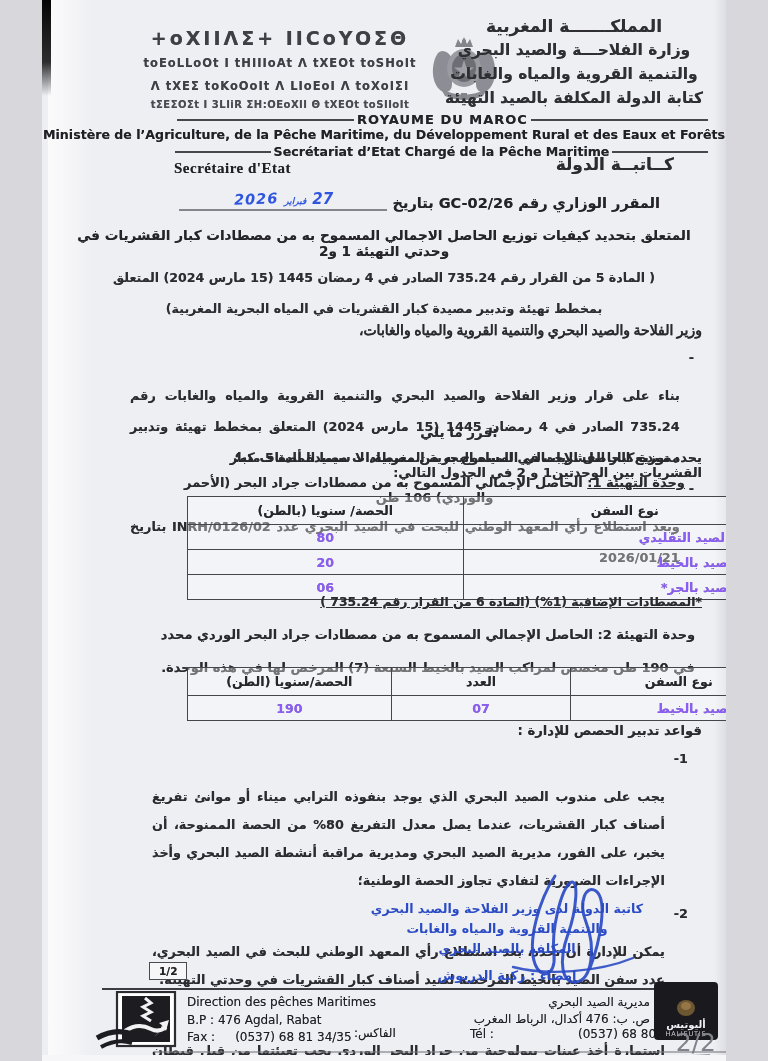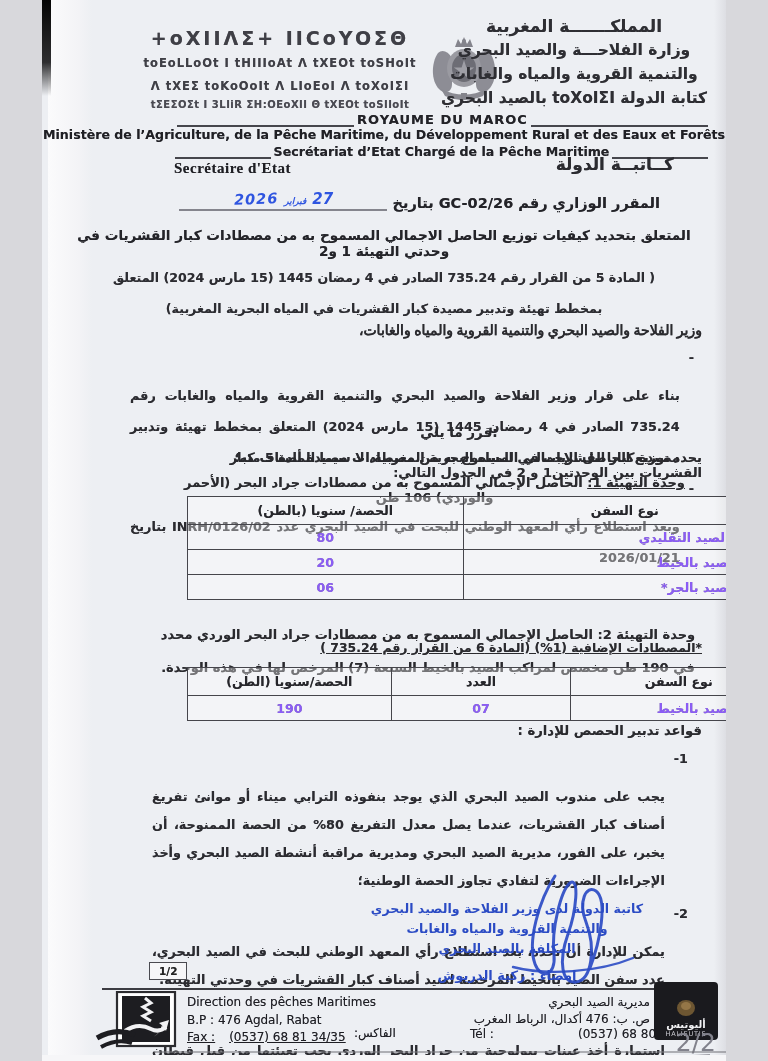--- a/index.html
+++ b/index.html
@@ -19,21 +19,21 @@
 
   
   .tifinagh{left:88px;top:26px;width:300px;text-align:center;color:#3f3f46;font-weight:bold;}
   .tif1{font-size:19px;letter-spacing:3px;line-height:24px;}
   .tif2,.tif3{font-size:11.5px;letter-spacing:1px;line-height:20px;margin-top:3px;}
   .tif4{font-size:10px;letter-spacing:.5px;line-height:13px;margin-top:2px;color:#4a4a52;}
   .arb-header{right:16px;top:14px;width:272px;text-align:center;direction:rtl;font-weight:bold;color:#2e2e33;}
   .arb-header div{font-size:15.5px;line-height:24px;}
   .arb-header .ah1{font-size:17px;}
   .emblem{left:383px;top:31px;}
-  .rule-row{display:flex;align-items:flex-end;gap:3px;font-weight:bold;color:#222227;}
+  .rule-row{display:flex;align-items:center;gap:3px;font-weight:bold;color:#222227;}
   .rule-row .ln{flex:1;border-top:2px solid #46464c;}
   .royaume{top:112px;left:135px;right:18px;font-size:13px;letter-spacing:1px;}
   .ministere{top:127px;left:0;width:100%;text-align:center;font-weight:bold;font-size:12.6px;color:#1f1f24;}
   .secretariat{top:144px;left:133px;right:18px;font-size:12.6px;}
   .secretaire-fr{left:132px;top:160px;font-family:"Liberation Serif",serif;font-weight:bold;font-size:15px;letter-spacing:.5px;color:#1e1e23;}
   .secretaire-ar{right:52px;top:154px;font-size:17px;font-weight:bold;direction:rtl;color:#2b2b30;}
 
   
   .decree{top:190px;right:66px;left:0;direction:rtl;text-align:right;font-weight:bold;font-size:14.5px;color:#232328;}
   .date-slot{display:inline-block;width:208px;border-bottom:2px solid #85858d;vertical-align:bottom;text-align:center;padding-bottom:1px;direction:rtl;}
@@ -59,37 +59,37 @@
   .u-label{text-decoration:underline;}
   table{border-collapse:collapse;direction:rtl;width:600px;background:rgba(255,255,255,.35);}
   table,th,td{border:1.6px solid #45454b;}
   th{font-size:12.6px;font-weight:bold;height:25px;text-align:center;color:#26262b;}
   td{font-size:12.6px;font-weight:bold;height:22px;text-align:center;color:#8b5cf6;}
   td:first-child{text-align:right;padding-right:12px;}
   .t1wrap{top:496px;left:145px;}
   .t1 th:nth-child(1){width:54%;} .t1 th:nth-child(2){width:46%;}
   .t2wrap{top:667px;left:145px;}
   .t2 th:nth-child(1){width:36%;} .t2 th:nth-child(2){width:30%;} .t2 th:nth-child(3){width:34%;}
-  .footnote{top:594px;right:24px;left:125px;direction:rtl;text-align:right;font-weight:bold;font-size:12.4px;text-decoration:underline;margin-top:46px;}
+  .footnote{top:594px;right:24px;left:125px;direction:rtl;text-align:right;font-weight:bold;font-size:12.4px;text-decoration:underline;}
   .unit2{top:618px;right:24px;left:112px;line-height:33px;}
   .rules-title{top:723px;right:24px;left:125px;direction:rtl;text-align:right;font-weight:bold;font-size:13.2px;}
   .rlist{top:745px;right:38px;left:110px;}
   .rlist .li-row{line-height:28px;margin-bottom:5px;}
 
   
   .sig-block{top:899px;left:295px;width:340px;text-align:center;direction:rtl;color:#2b4bc4;font-weight:bold;font-size:12.6px;line-height:20px;text-shadow:none;}
   .sig-name{margin-top:7px;font-size:13px;letter-spacing:1px;}
   .sig-svg{left:415px;top:870px;pointer-events:none;}
 
   
   .pagebox{left:107px;top:962px;border:1.5px solid #4a4a50;background:#f6f6f8;padding:2px 9px;font-size:10.5px;font-weight:bold;color:#222;}
   .footer-hr{left:60px;right:14px;top:988px;border-top:2px solid #3c3c42;}
   .dpm-logo{left:53px;top:991px;}
   .fr-block{left:145px;top:994px;font-size:12px;line-height:17.5px;color:#1e1e24;}
-  .fax-row{display:flex;gap:14px;text-decoration:underline;}
+  .fax-row{display:flex;gap:20px;}
   .fax-ar{left:312px;top:1026px;font-size:12px;direction:rtl;color:#1e1e24;}
   .tel-fr{left:428px;top:1027px;font-size:12px;color:#1e1e24;}
   .tel-num{left:536px;top:1027px;font-size:12px;color:#1e1e24;}
   .tel-ar{left:634px;top:1025px;font-size:12px;direction:rtl;color:#1e1e24;}
   .ar-block{right:76px;top:994px;text-align:right;direction:rtl;font-size:12px;line-height:16.5px;color:#1e1e24;}
   .halieutis{right:8px;top:982px;width:64px;height:58px;background:#1a1a1e;border-radius:4px;display:flex;flex-direction:column;align-items:center;justify-content:flex-end;padding-bottom:2px;box-sizing:border-box;}
   .hal-ar{color:#f2f2f4;font-size:10px;font-weight:bold;direction:rtl;line-height:11px;text-shadow:none;}
   .hal-lat{color:#cfcfd6;font-size:6.5px;letter-spacing:.8px;line-height:8px;text-shadow:none;}
   .handwritten{right:10px;top:1028px;font-size:25px;color:#82828c;text-shadow:none;}
   .handwritten .ul{border-top:2px solid #9a9aa2;width:34px;margin-top:-2px;transform:rotate(-3deg);}
@@ -121,21 +121,21 @@
       <path d="M39,29 l2.4,7.4 7.8,0 -6.3,4.6 2.4,7.4 -6.3,-4.6 -6.3,4.6 2.4,-7.4 -6.3,-4.6 7.8,0 z" fill="#9f9fa6"></path>
       <path d="M16,58 q23,11 46,0 l-4,7 q-19,8 -38,0 z" fill="#8a8a92"></path>
       <rect x="36" y="62" width="6" height="6" fill="#84848c"></rect>
     </svg>
   </div>
 
   <div class="abs arb-header">
     <div class="ah1">المملكـــــــة المغربية</div>
     <div>وزارة الفلاحـــة والصيد البحري</div>
     <div>والتنمية القروية والمياه والغابات</div>
-    <div>كتابة الدولة toXoIΣI بالصيد البحري</div>
+    <div>كتابة الدولة المكلفة بالصيد التهيئة</div>
   </div>
 
   <div class="abs rule-row royaume">
     <span class="ln"></span>
     <span>ROYAUME DU MAROC</span>
     <span class="ln"></span>
   </div>
   <div class="abs ministere">Ministère de l’Agriculture, de la Pêche Maritime, du Développement Rural et des Eaux et Forêts</div>
   <div class="abs rule-row secretariat">
     <span class="ln"></span>

